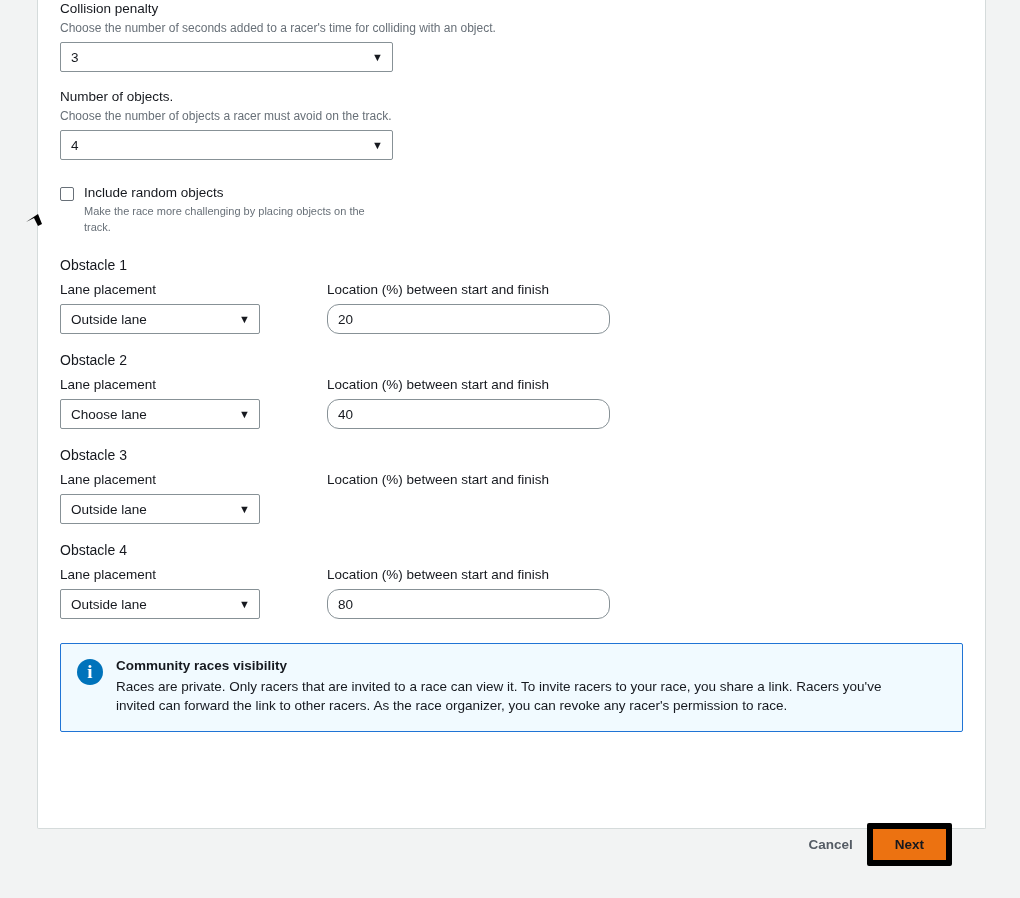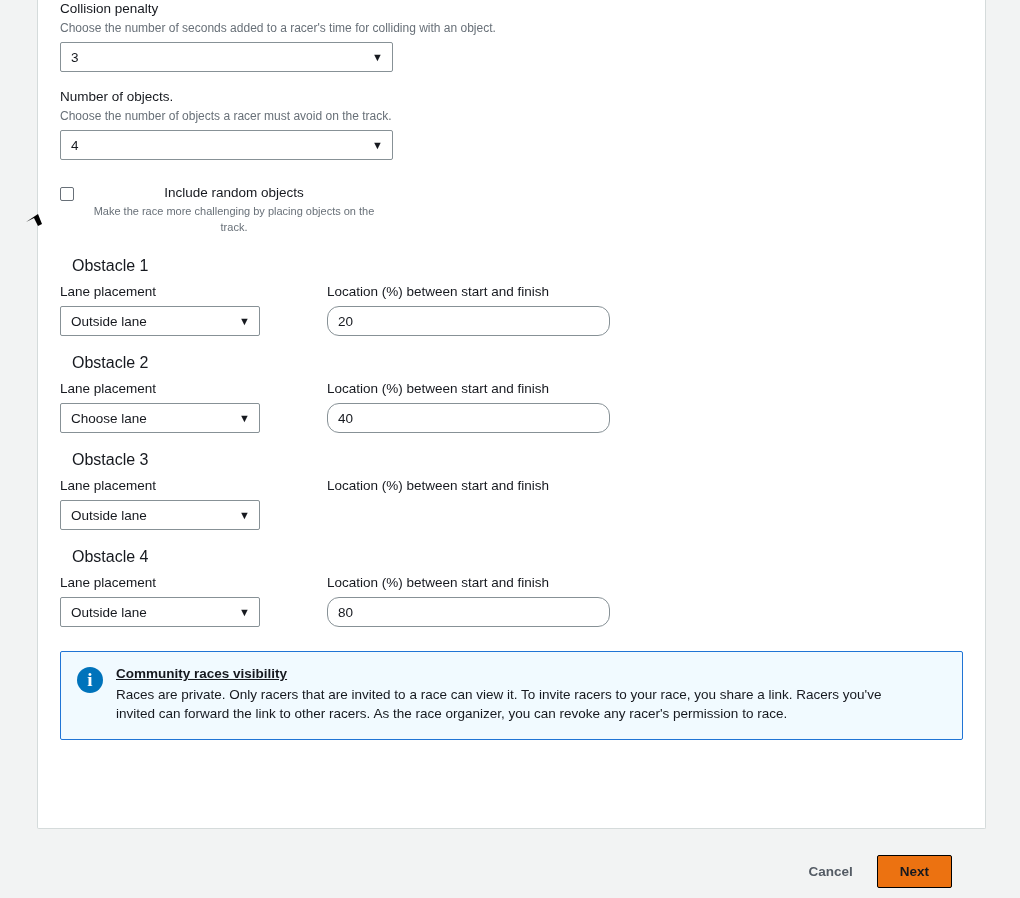--- a/index.html
+++ b/index.html
@@ -93,21 +93,20 @@
   .w-loc  { width: 283px; border-radius: 12px; }
 
   .group { margin-bottom: 16px; }
 
   
   .checkbox-row {
     display: flex;
     align-items: flex-start;
     margin-top: 24px;
     margin-bottom: 22px;
-    text-align: center;
   }
   .checkbox {
     width: 14px; height: 14px;
     border: 1px solid #687078;
     border-radius: 2px;
     background: #fff;
     margin-right: 10px;
     margin-top: 3px;
     flex: none;
     cursor: pointer;
@@ -118,24 +117,23 @@
     color: #16191f;
   }
   .cb-desc {
     font-size: 11px;
     color: #687078;
     line-height: 16px;
     max-width: 300px;
     margin-top: 1px;
   }
   .obstacle-title {
-    font-size: 16px;
+    font-size: 14px;
     color: #16191f;
     margin-bottom: 8px;
-    margin-left: 12px;
   }
   .obstacle-block { margin-bottom: 18px; }
   .obstacle-row {
     display: flex;
     gap: 67px;
   }
   .col-label {
     font-size: 13.5px;
     color: #16191f;
     margin-bottom: 5px;
@@ -164,58 +162,57 @@
     font-family: "Liberation Serif", serif;
     font-size: 19px;
     font-weight: bold;
     margin-top: 1px;
   }
   .alert-title {
     font-size: 13.5px;
     font-weight: bold;
     color: #16191f;
     margin-bottom: 4px;
-    text-decoration: underline;
   }
   .alert-body {
     font-size: 13.5px;
     color: #16191f;
     line-height: 19px;
     max-width: 800px;
   }
 
   
   .footer {
     position: absolute;
     left: 0;
-    top: 845px;
+    top: 818px;
     width: 986px;
     height: 53px;
     display: flex;
     align-items: center;
     justify-content: flex-end;
-    gap: 14px;
+    gap: 4px;
     padding-right: 34px;
   }
   .btn-cancel {
     font-size: 13.5px;
     font-weight: bold;
     color: #545b64;
     background: transparent;
     border: none;
     padding: 8px 10px;
     cursor: pointer;
     font-family: "Liberation Sans", sans-serif;
   }
   .btn-next {
     font-size: 13.5px;
     font-weight: bold;
     color: #16191f;
     background: #ec7211;
-    border: 1px solid #000000;
+    border: 6px solid #000000;
     border-radius: 2px;
     padding: 8px 22px;
     cursor: pointer;
     font-family: "Liberation Sans", sans-serif;
   }
 
   
   .cursor {
     position: absolute;
     left: 24px;

